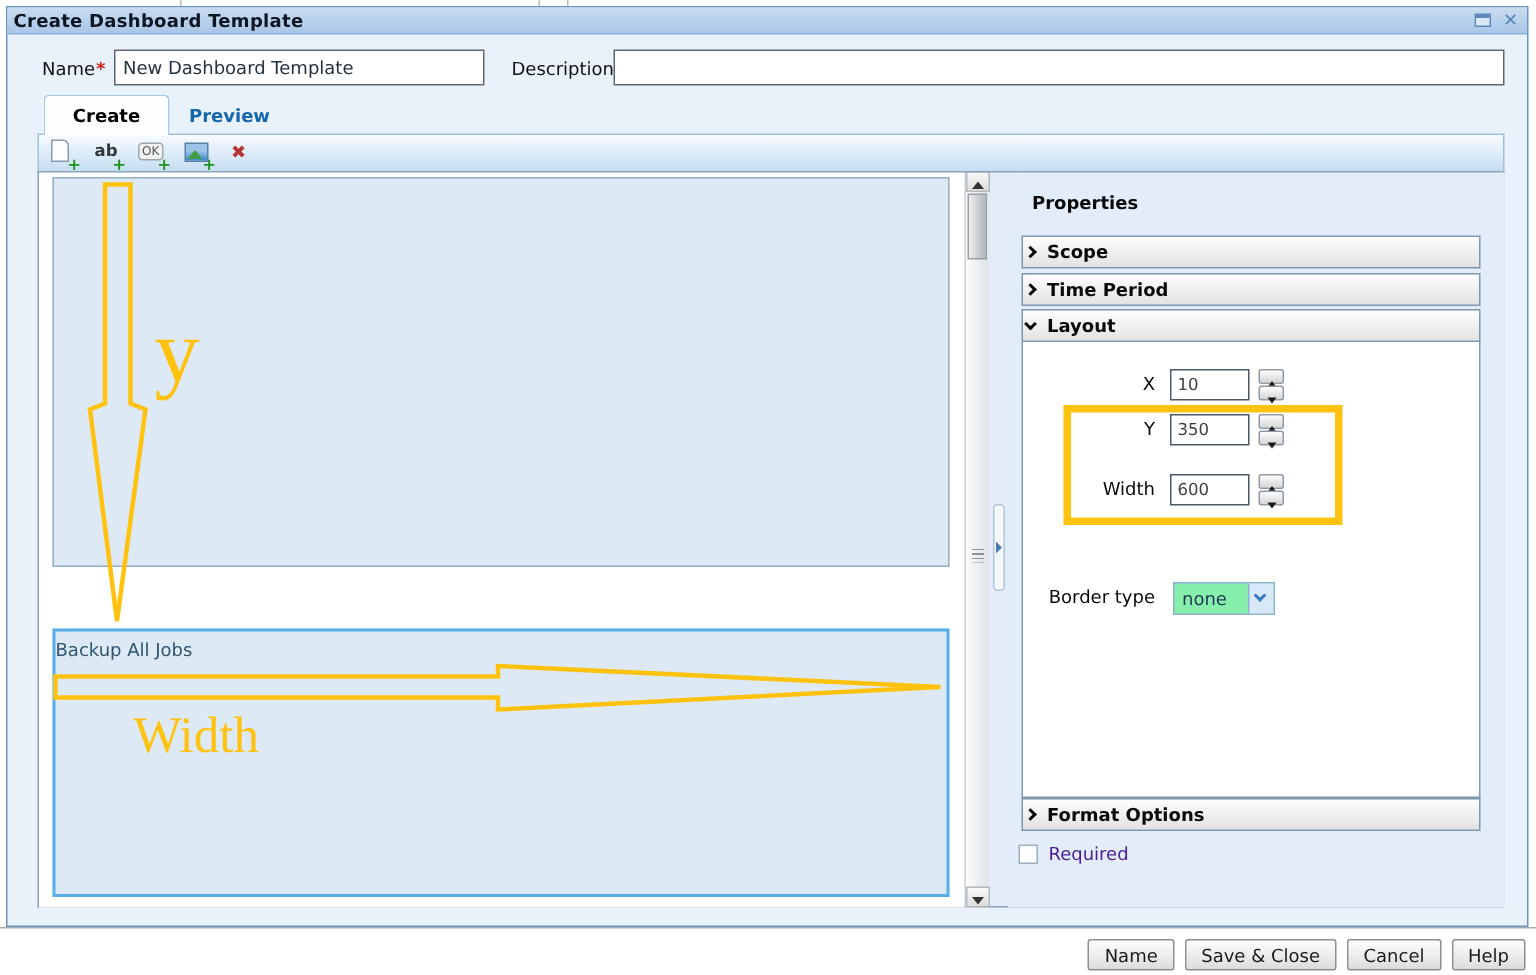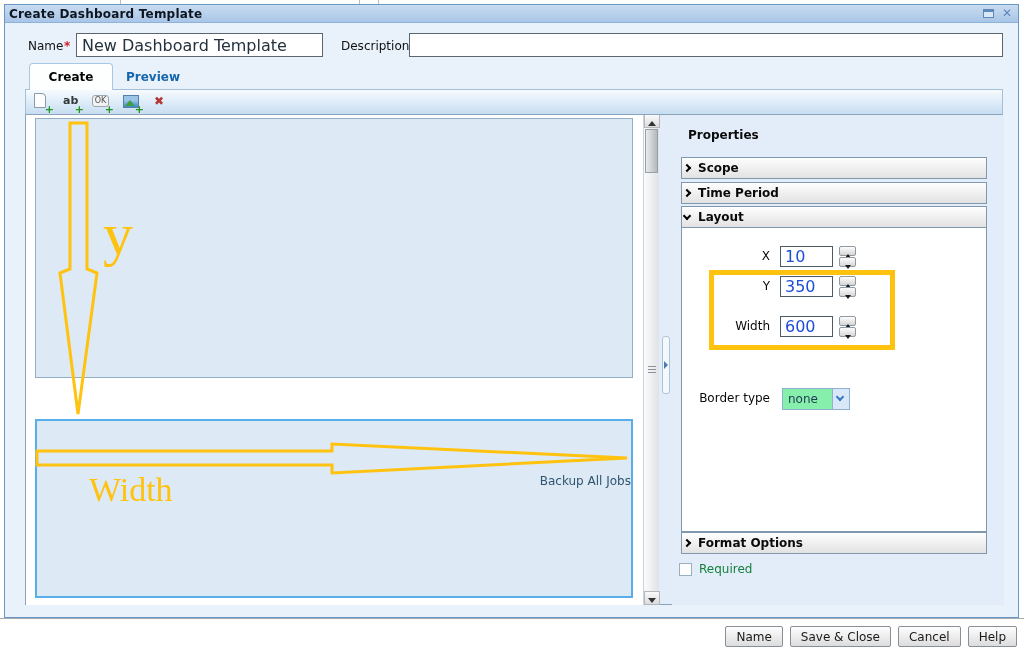--- a/index.html
+++ b/index.html
@@ -17,21 +17,21 @@
   .titlebar .title { font-weight:bold; color:#0d1520; padding-left:4px; letter-spacing:.2px; }
   .win-btns { position:absolute; right:6px; top:2px; display:flex; gap:8px; align-items:center; }
   .restore-glyph { display:inline-block; width:11px; height:9px; border:1px solid #5d88b8;
                    background:#d9e8f7; box-shadow:inset 0 2px 0 #5d88b8; }
   .close-glyph { color:#5d88b8; font-weight:bold; font-size:12px; line-height:12px; cursor:pointer; }
 
   
   .field-label { position:absolute; color:#111; }
   .req { position:absolute; color:#cc2222; font-weight:bold; }
   .txt-input { position:absolute; height:24px; background:#fff; border:1px solid #5c6670;
-               font-family:inherit; font-size:16px; color:#24323e; padding:0 5px; }
+               font-family:inherit; font-size:12px; color:#24323e; padding:0 5px; }
 
   
   .tab-active { position:absolute; left:24px; top:58px; width:84px; height:27px; background:#fdfefe;
                 border:1px solid #a8c8e4; border-bottom:none; border-radius:4px 4px 0 0;
                 text-align:center; line-height:26px; font-weight:bold; color:#000; z-index:3; cursor:default; }
   .tab-inactive { position:absolute; left:108px; top:60px; width:80px; height:25px;
                   text-align:center; line-height:24px; font-weight:bold; color:#1566ad; cursor:pointer; }
 
   
   .toolbar { position:absolute; left:20px; top:84px; width:978px; height:26px;
@@ -52,21 +52,21 @@
                      border-bottom:6px solid #3f9e3f; }
   .glyph-x { position:absolute; left:2px; top:2px; color:#b73434; font-weight:bold; font-size:12px; }
 
   
   .content { position:absolute; left:20px; top:109px; width:978px; height:491px;
              border:1px solid #8aa4bc; border-top:none; background:#e2edf9; }
   .canvas { position:absolute; left:0; top:0; width:617px; height:491px; background:#fff; overflow:hidden; }
   .widget { position:absolute; background:#dde9f5; cursor:move; }
   .widget-top { left:9px; top:4px; width:598px; height:260px; border:1px solid #93afc7; }
   .widget-bottom { left:9px; top:305px; width:598px; height:179px; border:2px solid #57aee9; }
-  .widget-title { text-align:right; padding-top:5px; color:#2f546e;margin-top:48px; }
+  .widget-title { text-align:left; padding-top:5px; color:#2f546e; }
   .annot-svg { position:absolute; left:0; top:0; width:617px; height:491px; pointer-events:none; z-index:4; }
   .annot-svg path { fill:none; stroke:#FFC20E; stroke-width:3; stroke-linejoin:miter; }
   .annot-svg text { fill:#FFC20E; font-family:"Liberation Serif","DejaVu Serif",serif; }
 
   
   .vscroll { position:absolute; left:617px; top:0; width:16px; height:491px;
              background:linear-gradient(to right,#fcfcfc,#dfe3e6); border-left:1px solid #c8d4de; }
   .sb-btn { position:absolute; left:0; width:16px; height:14px; background:linear-gradient(#fafafa,#dcdcdc);
             border:1px solid #b4b8bc; text-align:center; cursor:pointer; }
   .sb-btn .tri { display:inline-block; width:0; height:0; margin-top:4px; }
@@ -90,39 +90,39 @@
                 display:flex; align-items:center; padding-left:2px; gap:8px; cursor:pointer; }
   .acc-header .lbl { font-weight:bold; color:#0a0a0a; }
   .chev { display:inline-block; width:6px; height:6px; border:solid #000; border-width:0 2px 2px 0; }
   .chev-right { transform:rotate(-45deg); }
   .chev-down  { transform:rotate(45deg); margin-top:-3px; }
   .layout-body { position:absolute; left:9px; top:114px; width:306px; height:304px;
                  background:#fff; border:1px solid #8098ad; border-top:none; }
   .prow { position:absolute; height:21px; }
   .prow .plabel { position:absolute; left:0; top:3px; width:88px; text-align:right; color:#0a0a0a; }
   .spin-input { position:absolute; left:98px; top:0; width:53px; height:21px; border:1px solid #4a5a66;
-                background:#fff; font-family:inherit; font-size:16px; color:#1d4ed8; padding:0 4px; }
+                background:#fff; font-family:inherit; font-size:11px; color:#404040; padding:0 4px; }
   .spinners { position:absolute; left:157px; top:0; width:17px; height:21px; }
   .spin-btn { position:absolute; left:0; width:17px; height:10px; background:linear-gradient(#fdfdfd,#d6d6d6);
               border:1px solid #8e99a3; border-radius:2px; text-align:center; cursor:pointer; }
   .spin-btn .tri { display:inline-block; width:0; height:0; margin-top:2px; }
   .tri-up-s { border-left:3px solid transparent; border-right:3px solid transparent; border-bottom:4px solid #1a1a1a; }
   .tri-dn-s { border-left:3px solid transparent; border-right:3px solid transparent; border-top:4px solid #1a1a1a; }
   .dropdown { position:absolute; left:100px; top:0; width:68px; height:22px; border:1px solid #8fb0d0;
               background:#86efac; cursor:pointer; }
   .dropdown .val { position:absolute; left:5px; top:3px; color:#223c55; }
   .dd-btn { position:absolute; right:0; top:0; width:17px; height:20px; background:#d9e8f8;
             border-left:1px solid #8fb0d0; }
   .dd-chev { position:absolute; left:4px; top:5px; width:6px; height:6px;
              border:solid #3a78c0; border-width:0 2px 2px 0; transform:rotate(45deg); }
   .gold-box { position:absolute; left:37px; top:156px; width:186px; height:80px;
               border:5px solid #FFC20E; z-index:5; pointer-events:none; }
   .required-row { position:absolute; left:7px; top:448px; display:flex; align-items:center; gap:7px; }
   .checkbox { width:13px; height:13px; background:#fdfdfd; border:1px solid #9aafc2; cursor:pointer; }
-  .required-lbl { color:#15803d; }
+  .required-lbl { color:#4c1d95; }
 
   
   .footer { position:absolute; left:0; top:618px; width:1024px; height:32px; background:#fff;
             border-top:1px solid #a8acb0; display:flex; justify-content:flex-end; gap:7px;
             padding:7px 7px 0 0; }
   .btn { height:21px; padding:0 10px; background:linear-gradient(#fefefe,#dcdcdc);
          border:1px solid #888f96; border-radius:2px; font-family:inherit; font-size:12px;
          color:#1a1a1a; cursor:pointer; }
 </style>
 </head>

